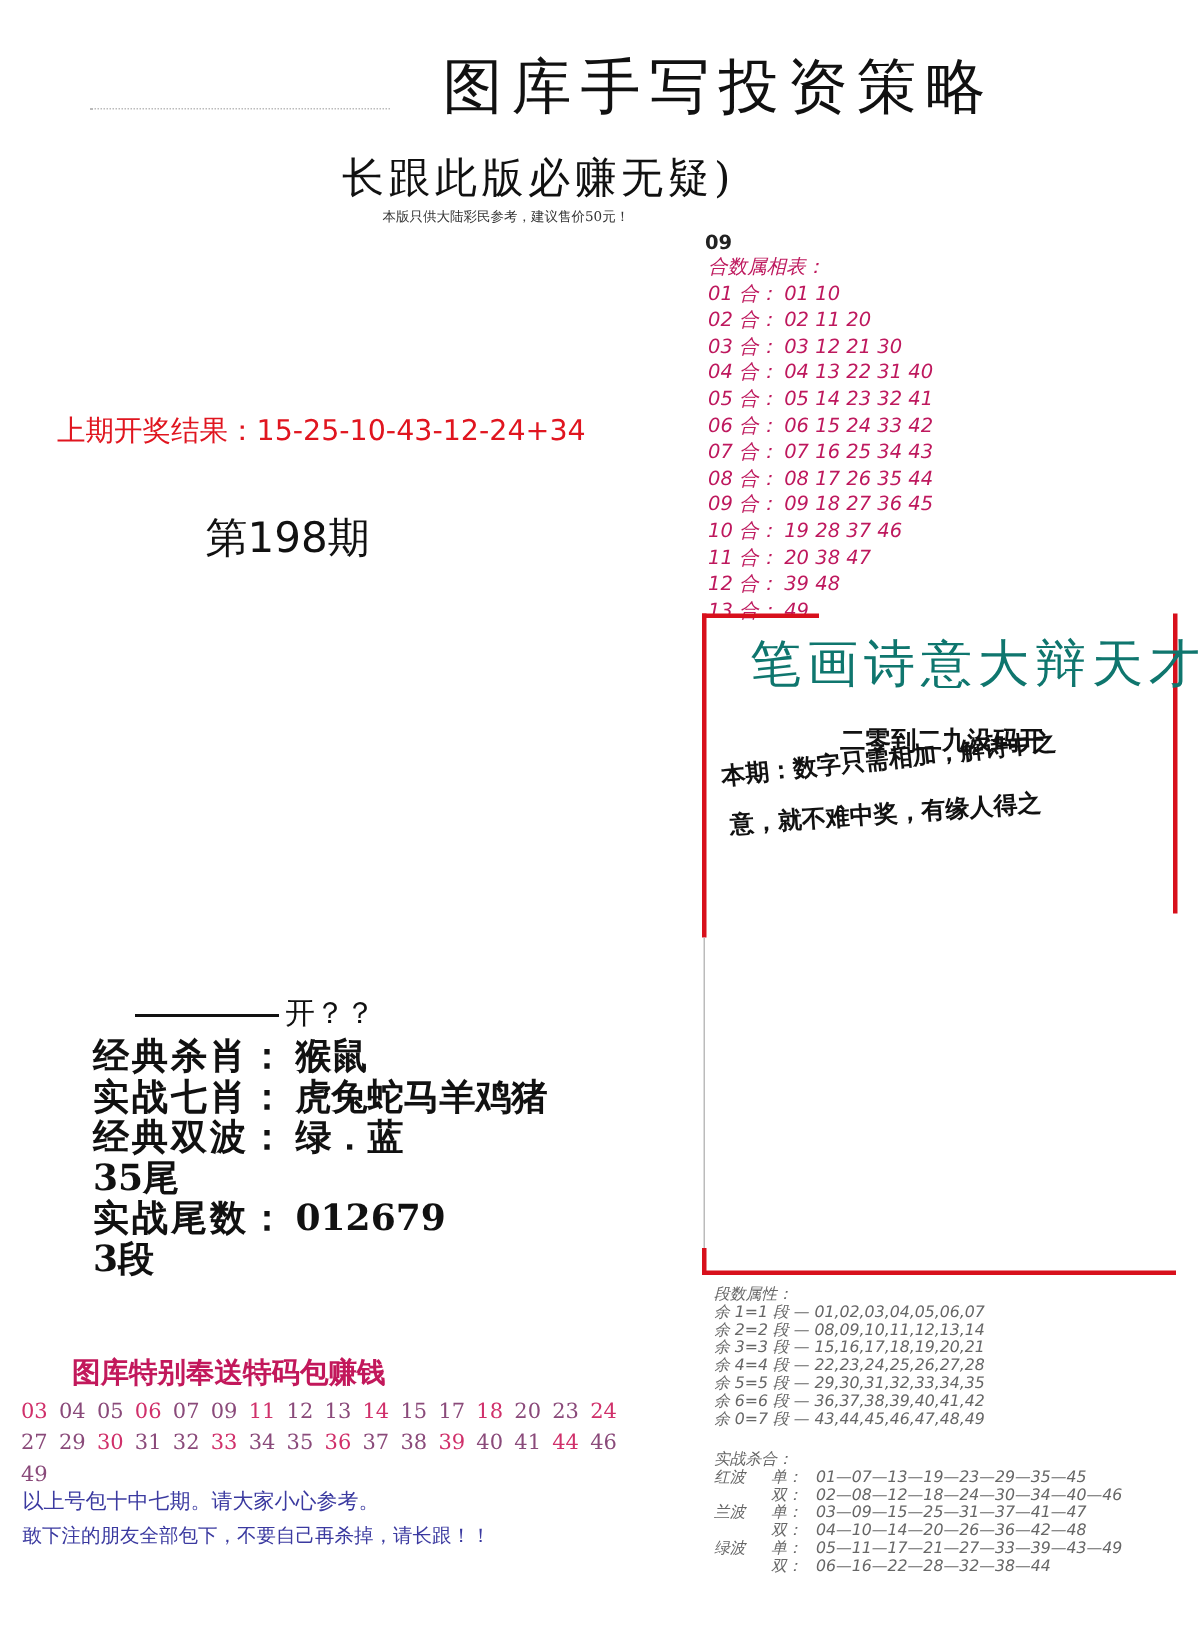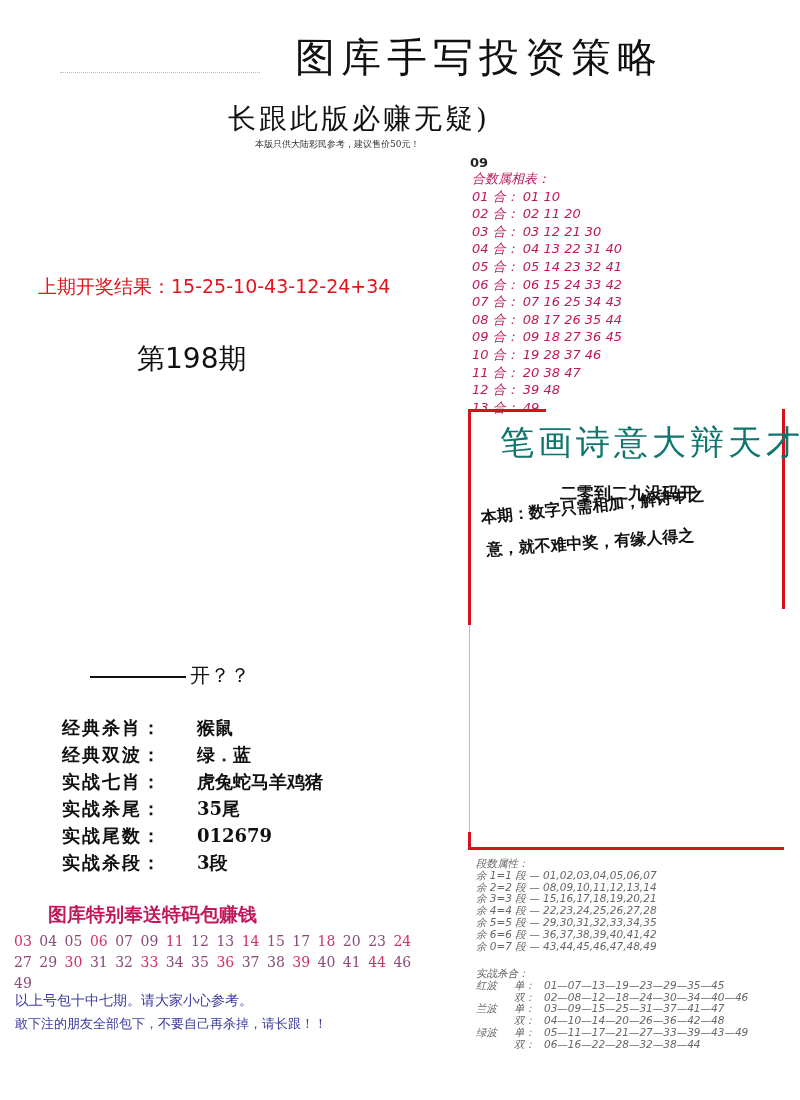--- a/index.html
+++ b/index.html
@@ -26,21 +26,21 @@
   #poem-frame-right { left:782px; top:409px; width:3px; height:200px; background:#d8101c; }
   #poem-frame-bottom { left:468px; top:847px; width:316px; height:3px; background:#d8101c; }
   #poem-title { left:500px; top:420px; font-size:34px; color:#0f766e; letter-spacing:4px; white-space:nowrap; }
   #poem-line1 { left:560px; top:482px; font-size:17px; font-weight:bold; white-space:nowrap; }
   #poem-line2 { left:480px; top:508px; font-size:16px; font-weight:bold; white-space:nowrap; transform:rotate(-6deg); transform-origin:left top; }
   #poem-line3 { left:486px; top:540px; font-size:16px; font-weight:bold; white-space:nowrap; transform:rotate(-4deg); transform-origin:left top; }
 
   
   #kai-line { left:90px; top:662px; font-size:20px; white-space:nowrap; }
   #kai-line .dash { display:inline-block; width:96px; border-top:2px solid #111; vertical-align:middle; margin-right:4px; }
-  #pred { left:62px; top:714px; font-size:18px; font-weight:bold; line-height:27px; }
+  #pred { left:62px; top:690px; font-size:24px; font-weight:bold; line-height:27px; }
   .pred-row { white-space:nowrap; display:flex; }
   .pred-label { width:135px; letter-spacing:2px; }
   .pred-val { }
 
   
   #gift-title { left:48px; top:902px; font-size:19px; font-weight:bold; color:#c2185b; white-space:nowrap; }
   #gift-nums { left:14px; top:931px; width:430px; font-family:"DejaVu Serif", serif; font-size:14px; line-height:21px; color:#8a4a7a; }
   .gnum { display:inline-block; width:25.3px; }
   .gnum.pink { color:#d0306a; }
   #note1 { left:15px; top:992px; font-size:14px; color:#3b3aa0; white-space:nowrap; font-family:"DejaVu Serif", serif; }
@@ -99,37 +99,35 @@
 
 <div id="kai-line" class="abs hand">
   <span class="dash"></span><span>开？？</span>
 </div>
 <div id="pred" class="abs hand">
   <div class="pred-row">
     <span class="pred-label">经典杀肖：</span>
     <span class="pred-val">猴鼠</span>
   </div>
   <div class="pred-row">
+    <span class="pred-label">实战七肖：</span>
+    <span class="pred-val">虎兔蛇马羊鸡猪</span>
+  </div>
+  <div class="pred-row">
     <span class="pred-label">经典双波：</span>
     <span class="pred-val">绿．蓝</span>
   </div>
   <div class="pred-row">
-    <span class="pred-label">实战七肖：</span>
-    <span class="pred-val">虎兔蛇马羊鸡猪</span>
-  </div>
-  <div class="pred-row">
-    <span class="pred-label">实战杀尾：</span>
     <span class="pred-val">35尾</span>
   </div>
   <div class="pred-row">
     <span class="pred-label">实战尾数：</span>
     <span class="pred-val">012679</span>
   </div>
   <div class="pred-row">
-    <span class="pred-label">实战杀段：</span>
     <span class="pred-val">3段</span>
   </div>
 </div>
 
 <div id="gift-title" class="abs">图库特别奉送特码包赚钱</div>
 <div id="gift-nums" class="abs"><span class="gnum pink">03</span><span class="gnum">04</span><span class="gnum">05</span><span class="gnum pink">06</span><span class="gnum">07</span><span class="gnum">09</span><span class="gnum pink">11</span><span class="gnum">12</span><span class="gnum">13</span><span class="gnum pink">14</span><span class="gnum">15</span><span class="gnum">17</span><span class="gnum pink">18</span><span class="gnum">20</span><span class="gnum">23</span><span class="gnum pink">24</span><span class="gnum">27</span><span class="gnum">29</span><span class="gnum pink">30</span><span class="gnum">31</span><span class="gnum">32</span><span class="gnum pink">33</span><span class="gnum">34</span><span class="gnum">35</span><span class="gnum pink">36</span><span class="gnum">37</span><span class="gnum">38</span><span class="gnum pink">39</span><span class="gnum">40</span><span class="gnum">41</span><span class="gnum pink">44</span><span class="gnum">46</span><span class="gnum">49</span></div>
 <div id="note1" class="abs">以上号包十中七期。请大家小心参考。</div>
 <div id="note2" class="abs">敢下注的朋友全部包下，不要自己再杀掉，请长跟！！</div>
 
 <div id="seg" class="abs">

